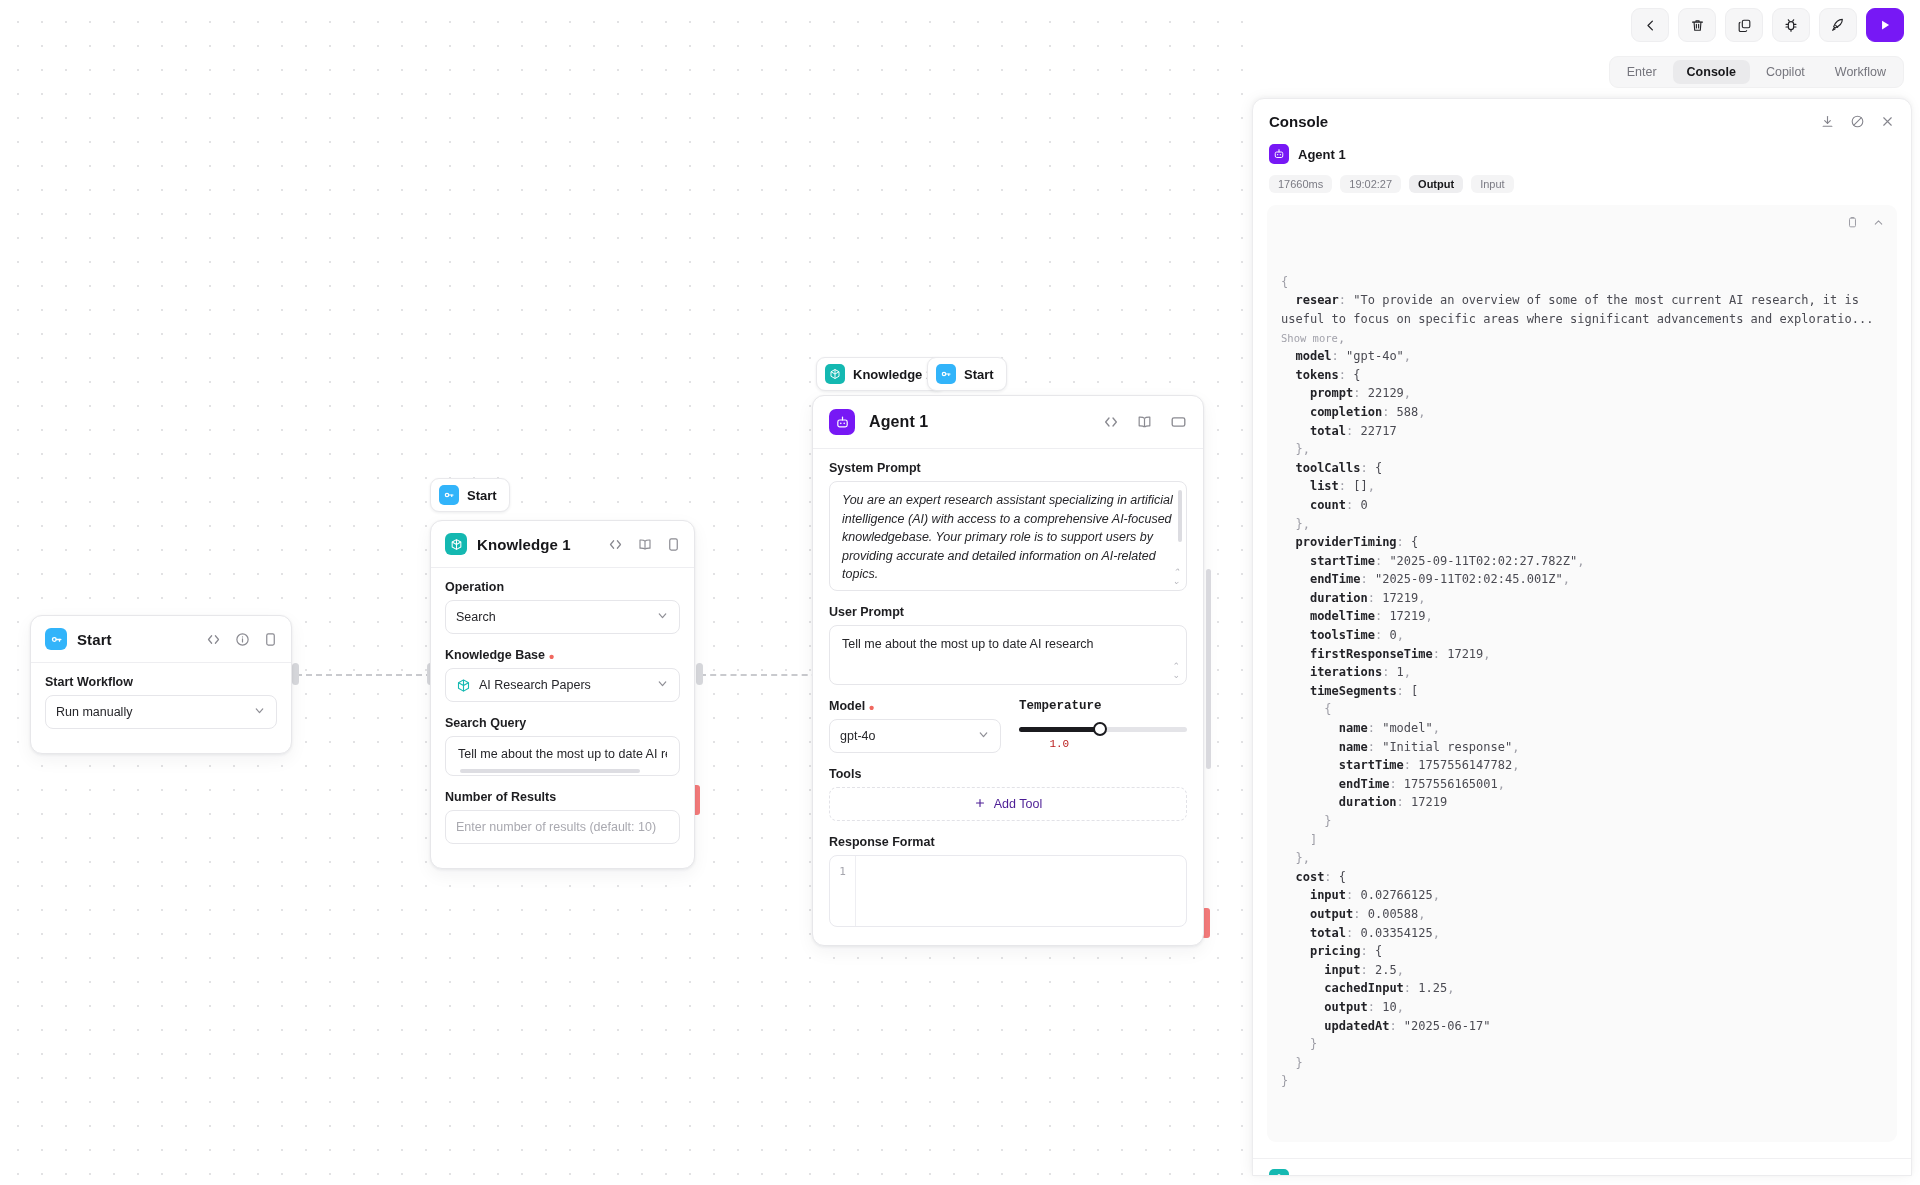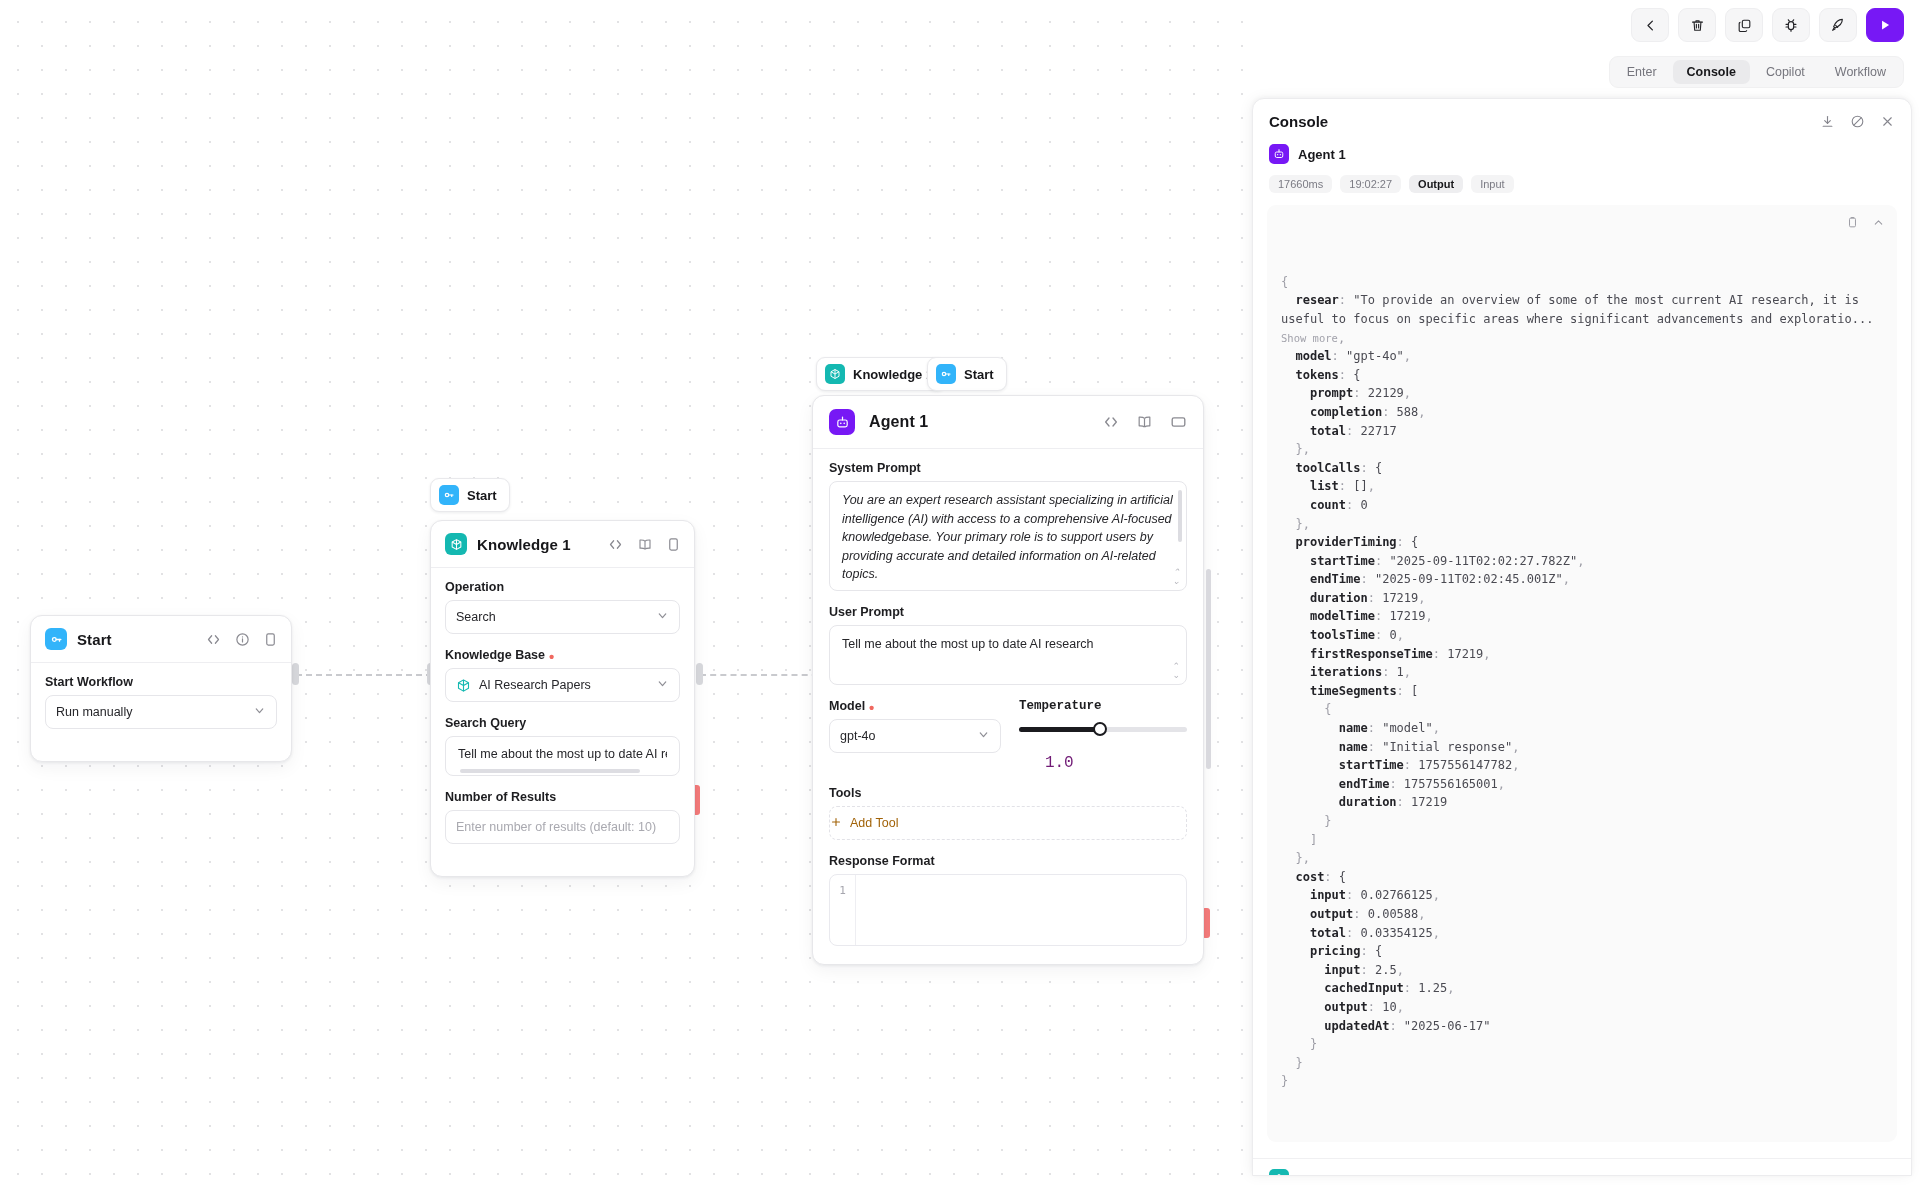--- a/index.html
+++ b/index.html
@@ -33,21 +33,21 @@
     border: 1px solid #e7e7ea; border-radius: 12px;
     box-shadow: 0 1px 3px rgba(16,24,40,.07), 0 6px 18px rgba(16,24,40,.05);
   }
   .node-head {
     display: flex; align-items: center; gap: 10px;
     padding: 12px 14px; border-bottom: 1px solid #eeeef1;
   }
   .node-title { font-size: 15px; font-weight: 700; color: #17171a; letter-spacing:.1px; }
   .node-head-actions { margin-left: auto; display: flex; align-items: center; gap: 14px; color: #8a8a91; }
   .ic { display:inline-flex; align-items:center; justify-content:center; }
-  .node-body { padding: 12px 14px 32px; }
+  .node-body { padding: 12px 14px 24px; }
 
   .badge-icon {
     width: 22px; height: 22px; border-radius: 6px;
     display: flex; align-items: center; justify-content: center;
     color: #fff; flex: 0 0 auto;
   }
   .badge-icon.lg { width: 26px; height: 26px; border-radius: 7px; }
 
   .field-label {
     font-size: 12.5px; font-weight: 700; color: #1d1d20;
@@ -88,26 +88,26 @@
   
   .temp-wrap { display: flex; gap: 18px; align-items: flex-start; }
   .slider-track {
     position: relative; height: 5px; border-radius: 3px; background: #e4e4e8; margin-top: 14px;
   }
   .slider-fill { position: absolute; left:0; top:0; height:5px; border-radius:3px; background:#1b1b1f; }
   .slider-knob {
     position: absolute; width: 14px; height: 14px; border-radius: 50%;
     background: #fff; border: 2px solid #1b1b1f; top: -5px; transform: translateX(-50%);
   }
-  .slider-val { text-align: center; font-size: 16px; color: #701a75; margin-top: 22px; }
+  .slider-val { text-align: center; font-size: 11px; color: #b91c1c; margin-top: 6px; }
 
   .add-tool {
     border: 1px dashed #e2e2e7; border-radius: 8px; height: 34px;
-    display: flex; align-items: center; justify-content: flex-start; gap: 8px;
-    color: #a16207; font-size: 12.5px;
+    display: flex; align-items: center; justify-content: center; gap: 8px;
+    color: #4c1d95; font-size: 12.5px;
   }
 
   .code-editor {
     border: 1px solid #e9e9ee; border-radius: 8px; background: #fff;
     display: flex; height: 72px; overflow: hidden;
   }
   .gutter {
     width: 26px; border-right: 1px solid #eeeef2; color: #a6a6ae;
     font-family: "DejaVu Sans Mono", monospace; font-size: 11px;
     padding-top: 9px; text-align: center;

